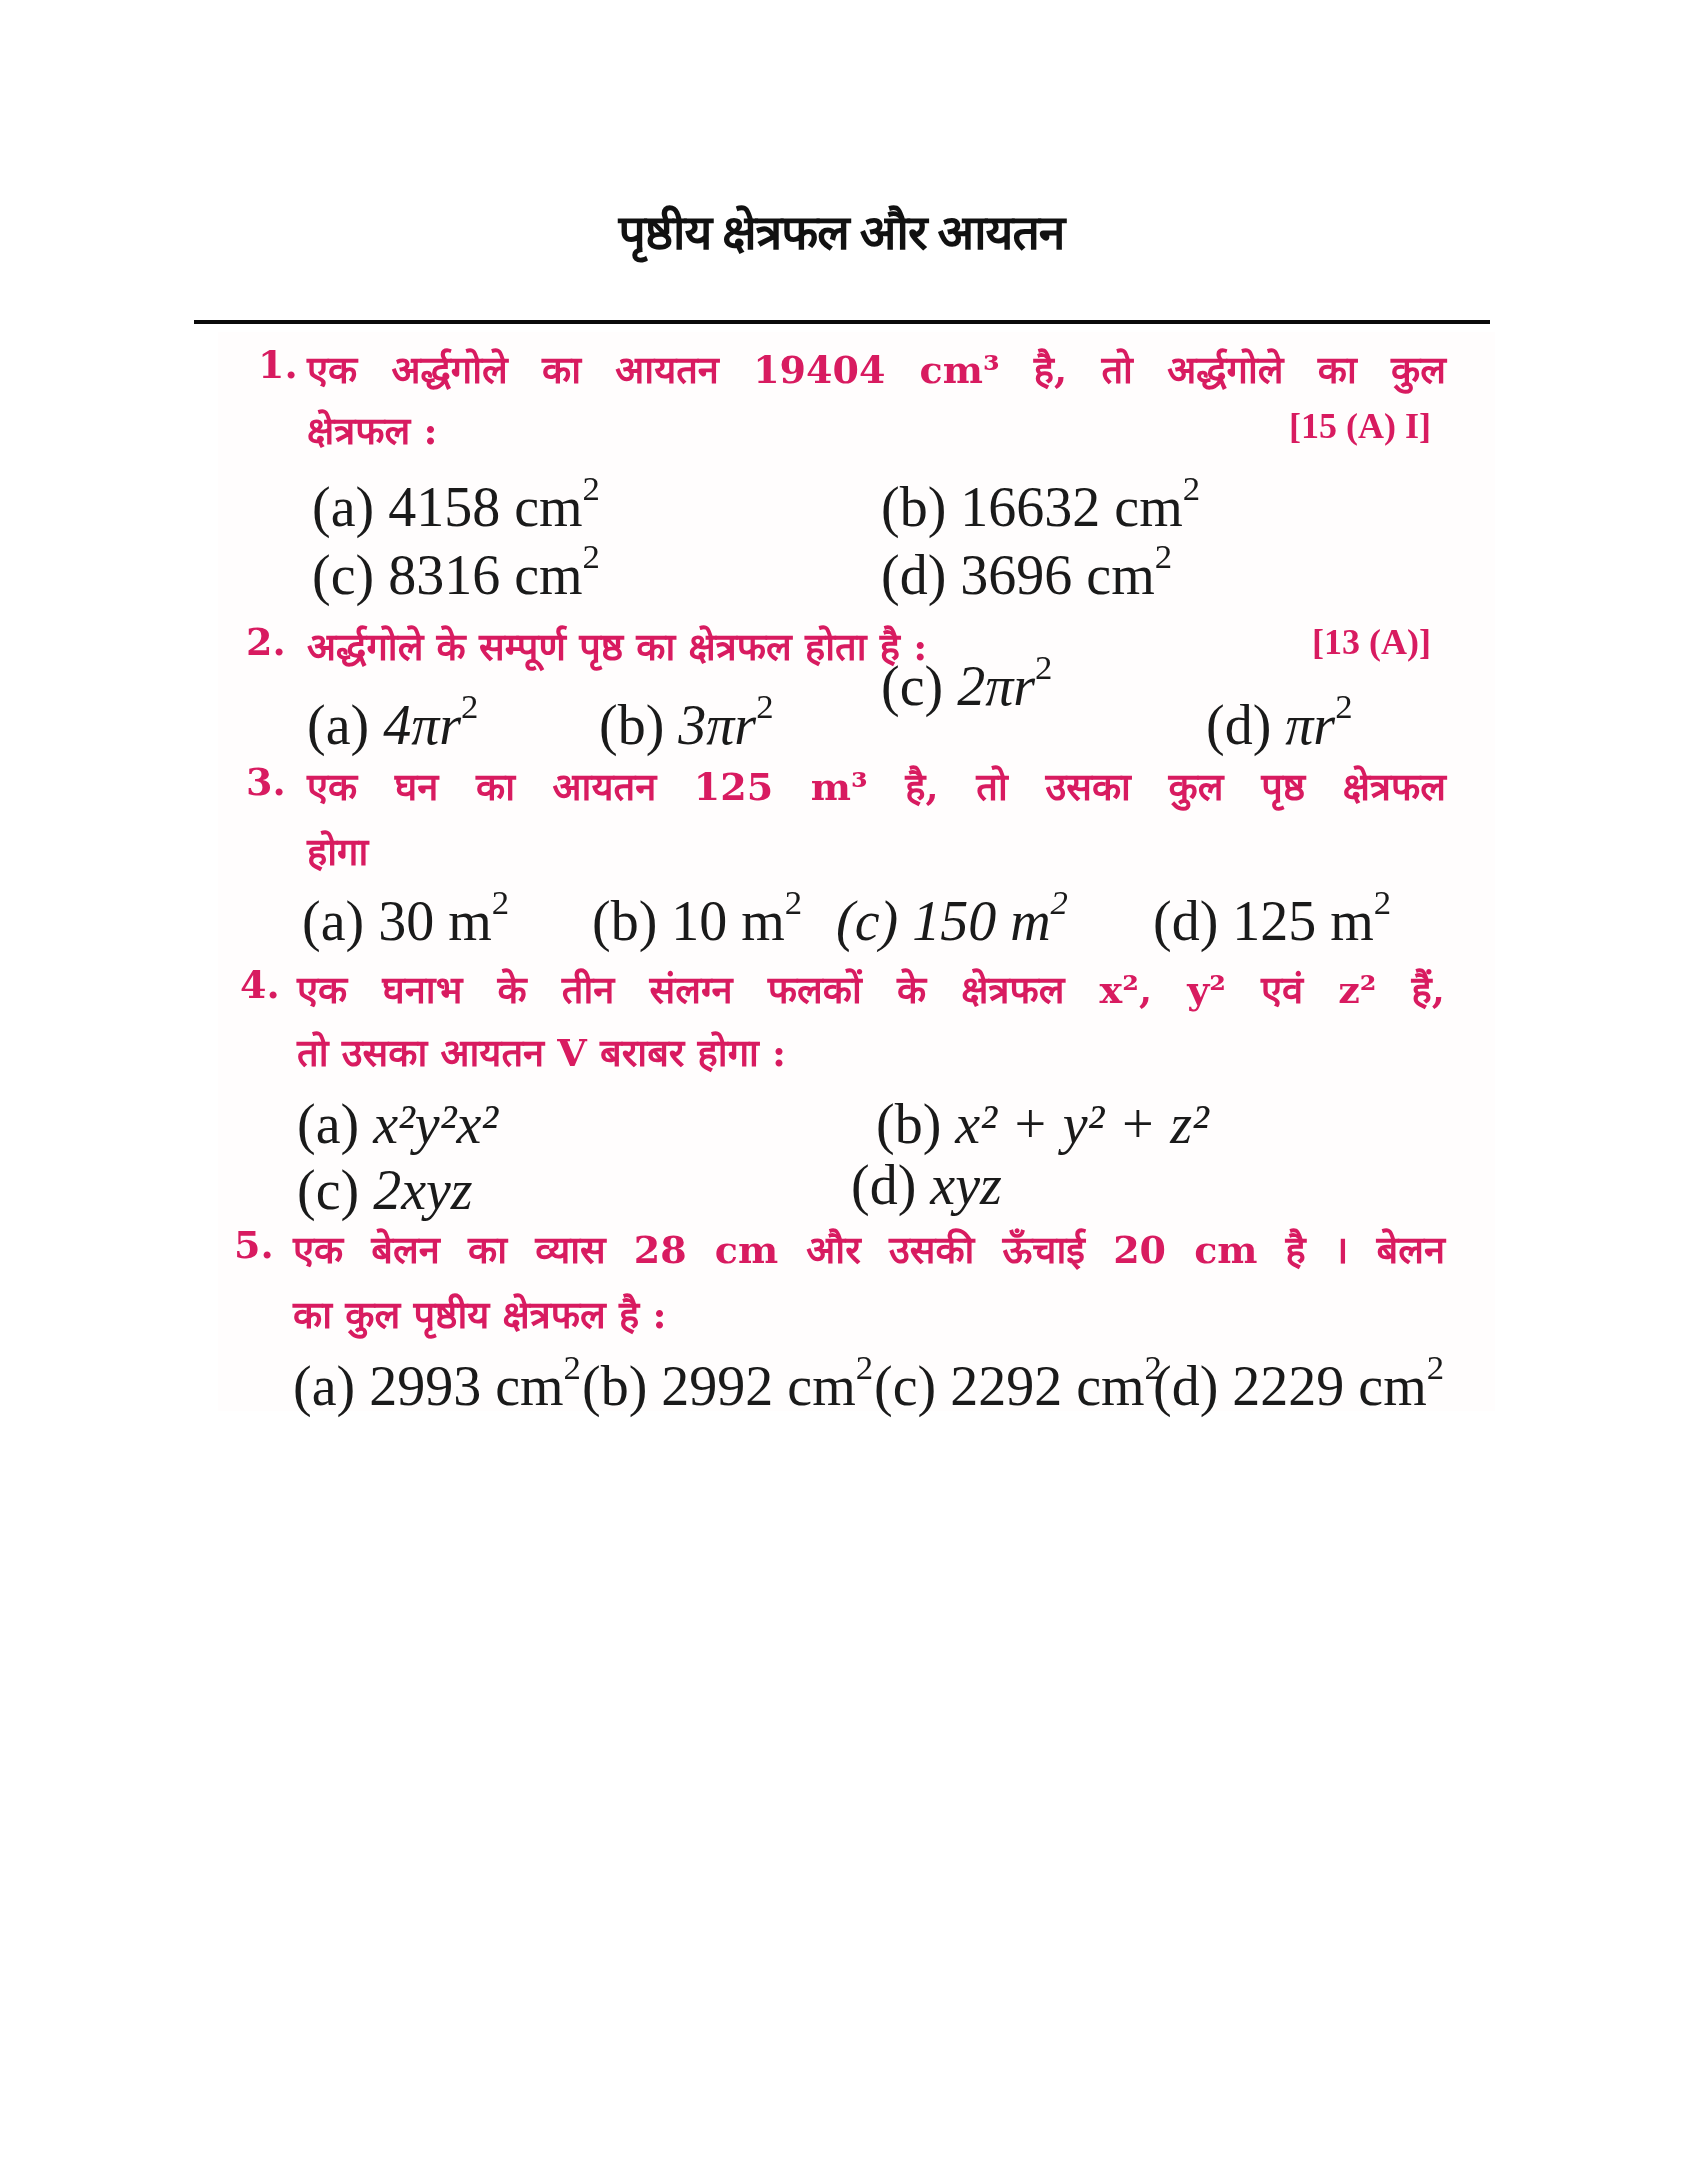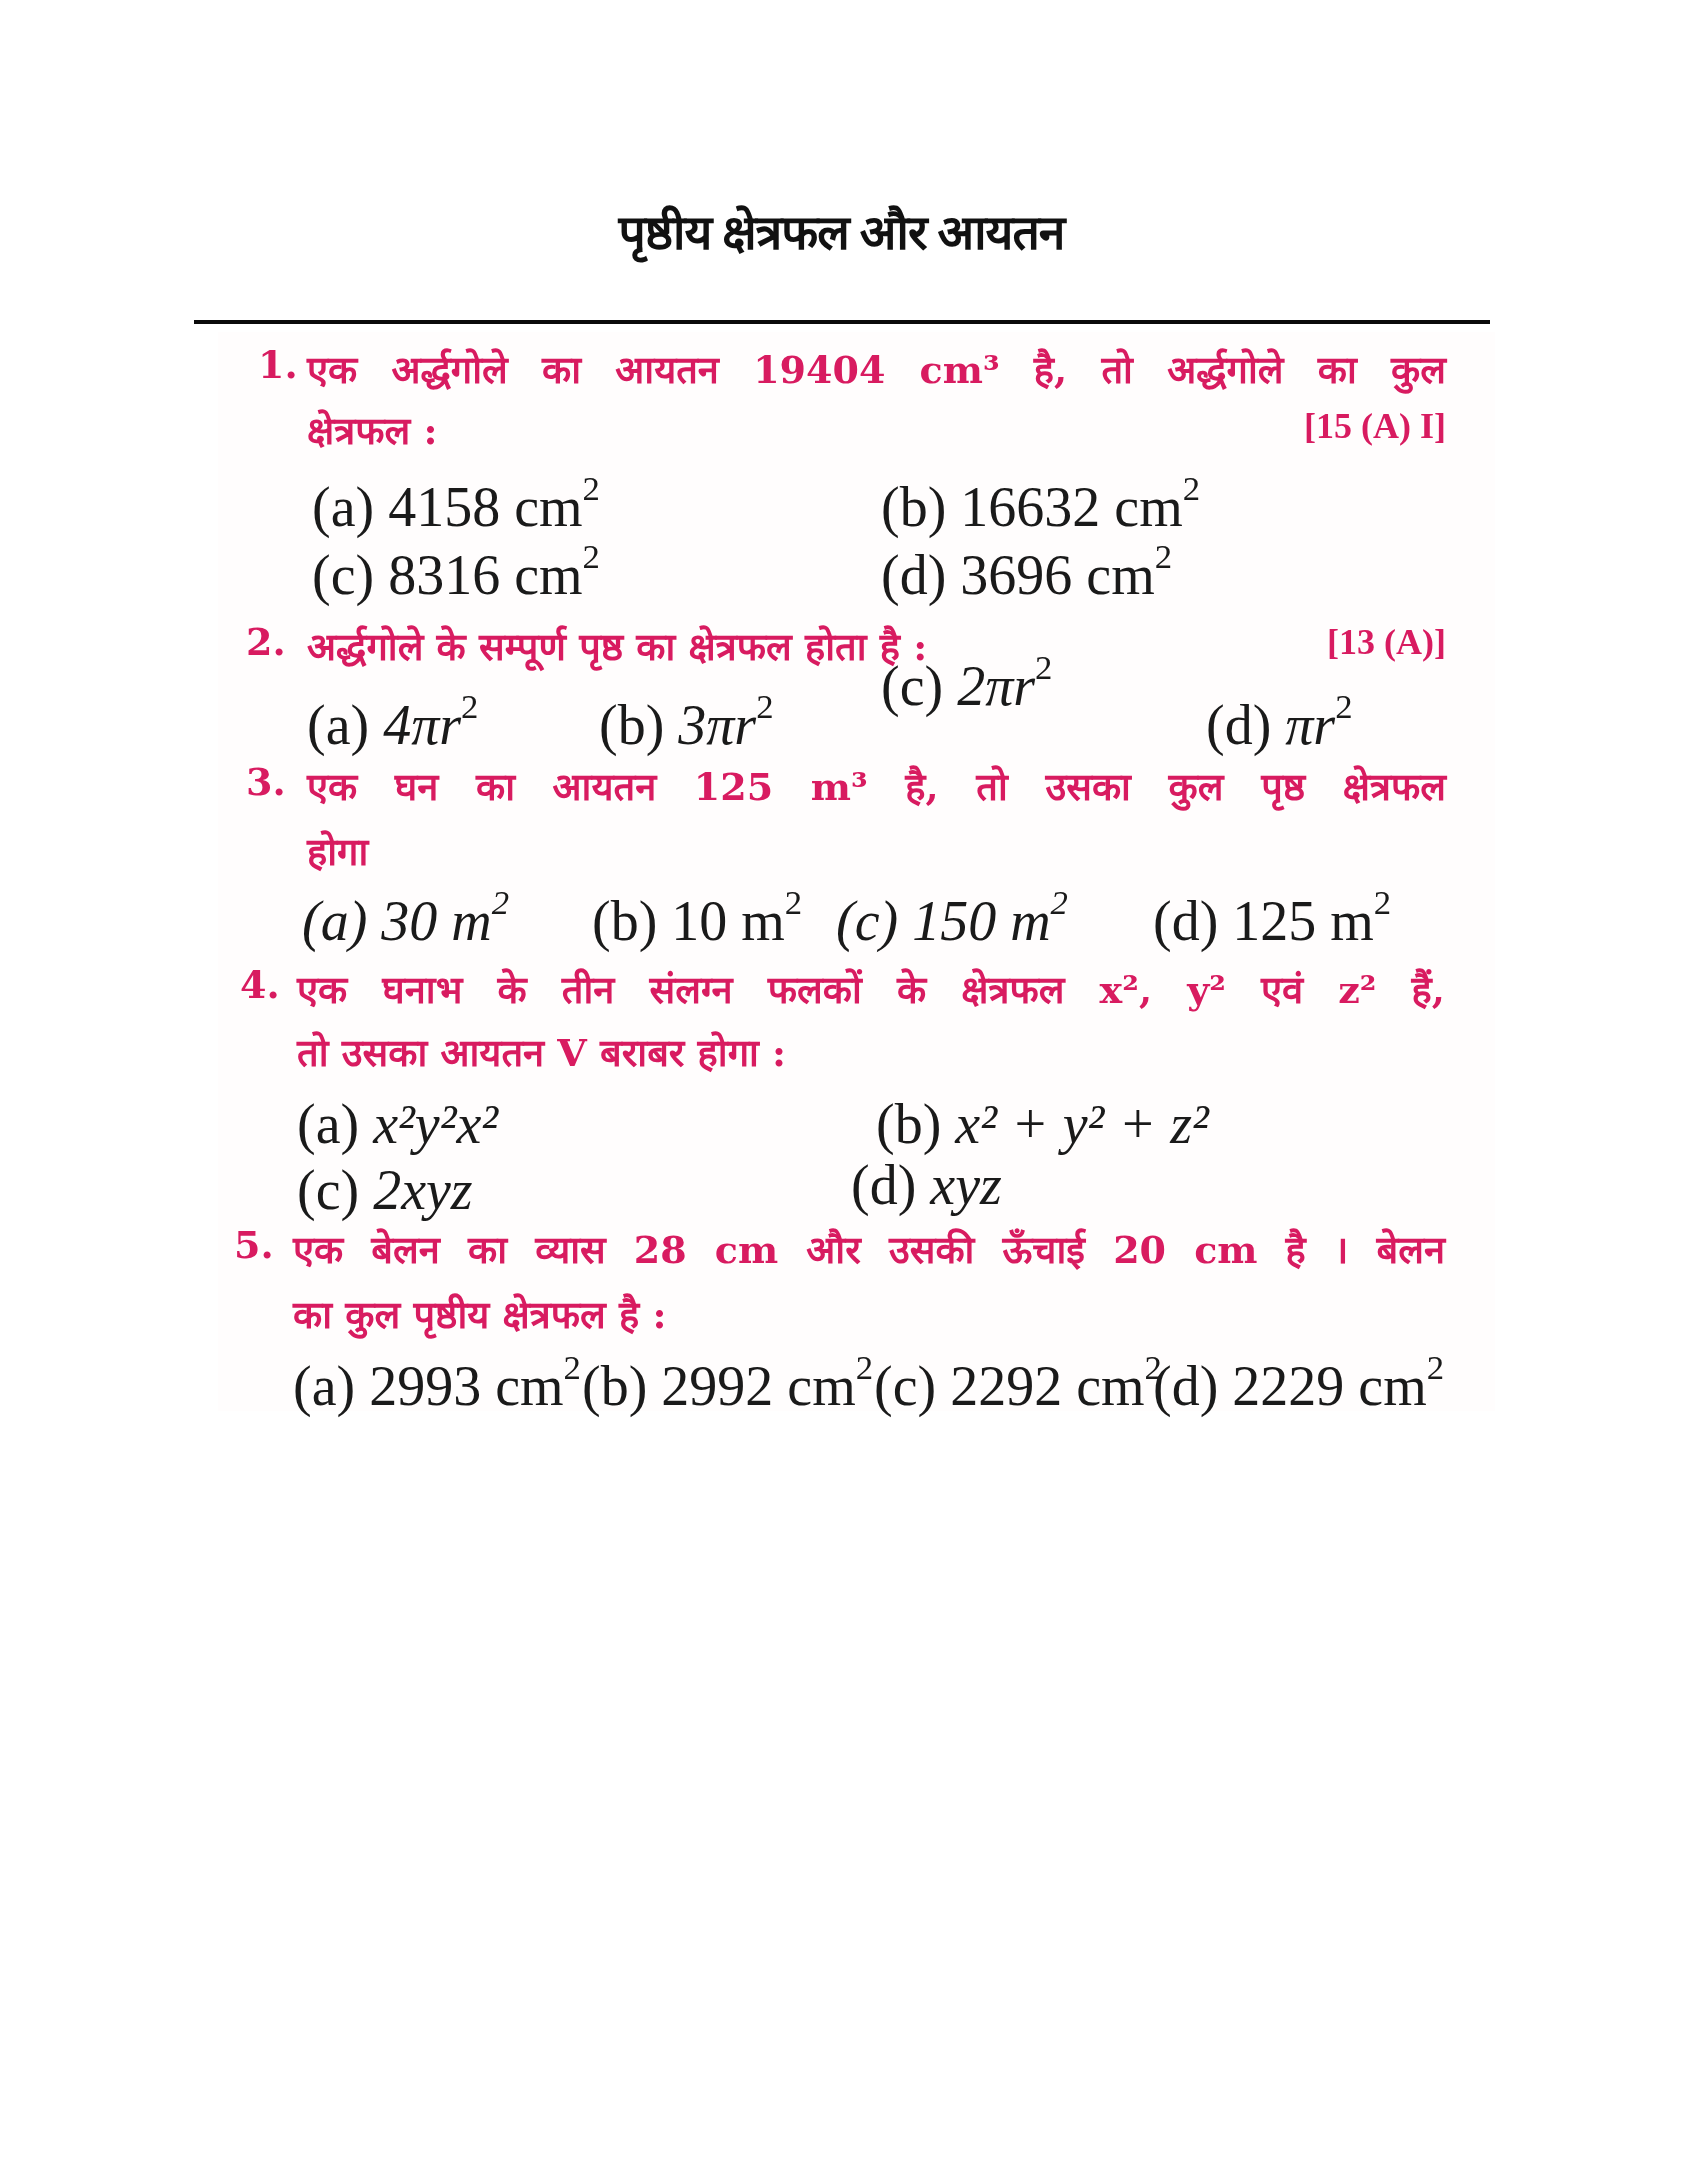--- a/index.html
+++ b/index.html
@@ -8,21 +8,21 @@
     position:absolute; left:0; width:1683px; top:198px; text-align:center;
     font-family:Liberation Serif, serif; font-weight:bold; font-size:48px; color:#111;
     letter-spacing:-1px;
   }
   .rule { position:absolute; left:194px; top:320px; width:1296px; height:4px; background:#0a0a0a; }
   .scan { position:absolute; left:218px; top:332px; width:1277px; height:1079px; background:#fffdfd; }
   .q { position:absolute; font-family:"DejaVu Serif", serif; font-weight:bold; color:#d81b60; font-size:38px; }
   .qnum { position:absolute; }
   .qline { position:absolute; white-space:nowrap; }
   .justify { text-align-last:justify; text-align:justify; }
-  .ref { position:absolute; right:0; color:#d81b60; font-family:"Liberation Serif", serif; font-weight:bold; font-size:36px;margin-left:24px; }
+  .ref { position:absolute; right:15px; color:#d81b60; font-family:"Liberation Serif", serif; font-weight:bold; font-size:36px;margin-left:24px; }
   .opt { position:absolute; font-family:"Liberation Serif", serif; color:#1a1a1a; font-size:56px; white-space:nowrap; }
   .opt sup { font-size:0.62em; vertical-align:0.75em; line-height:0; }
   .opt i { font-style:italic; }
 </style>
 </head>
 <body>
 
 <div class="title">पृष्ठीय क्षेत्रफल और आयतन</div>
 <div class="rule"></div>
 <div class="scan"></div>
@@ -46,21 +46,21 @@
 <div class="opt" style="left:307px; top:693px;"><span>(a)</span> <i>4πr</i><sup>2</sup></div>
 <div class="opt" style="left:599px; top:693px;"><span>(b)</span> <i>3πr</i><sup>2</sup></div>
 <div class="opt" style="left:881px; top:654px;"><span>(c)</span> <i>2πr</i><sup>2</sup></div>
 <div class="opt" style="left:1158px; top:693px;margin-left:48px;"><span>(d)</span> <i>πr</i><sup>2</sup></div>
 
 <div class="q" style="left:228px; top:759px; width:1218px; height:99px;">
   <span class="qnum" style="left:18px; top:0;">3.</span>
   <div class="qline justify" style="left:79px; top:0; width:1139px;">एक घन का आयतन 125 m³ है, तो उसका कुल पृष्ठ क्षेत्रफल</div>
   <div class="qline" style="left:79px; top:65px;">होगा</div>
 </div>
-<div class="opt" style="left:302px; top:889px;font-style:italic;"><span>(a)</span> <span>30 m</span><sup>2</sup></div>
+<div class="opt" style="left:302px; top:889px;"><span>(a)</span> <span>30 m</span><sup>2</sup></div>
 <div class="opt" style="left:592px; top:889px;"><span>(b)</span> <span>10 m</span><sup>2</sup></div>
 <div class="opt" style="left:836px; top:889px;font-style:italic;"><span>(c)</span> <span>150 m</span><sup>2</sup></div>
 <div class="opt" style="left:1153px; top:889px;"><span>(d)</span> <span>125 m</span><sup>2</sup></div>
 
 <div class="q" style="left:228px; top:962px; width:1218px; height:99px;">
   <span class="qnum" style="left:12px; top:0;">4.</span>
   <div class="qline justify" style="left:69px; top:0; width:1148px;">एक घनाभ के तीन संलग्न फलकों के क्षेत्रफल x², y² एवं z² हैं,</div>
   <div class="qline" style="left:69px; top:63px;">तो उसका आयतन V बराबर होगा :</div>
 </div>
 <div class="opt" style="left:297px; top:1092px;"><span>(a)</span> <i>x²y²x²</i></div>

